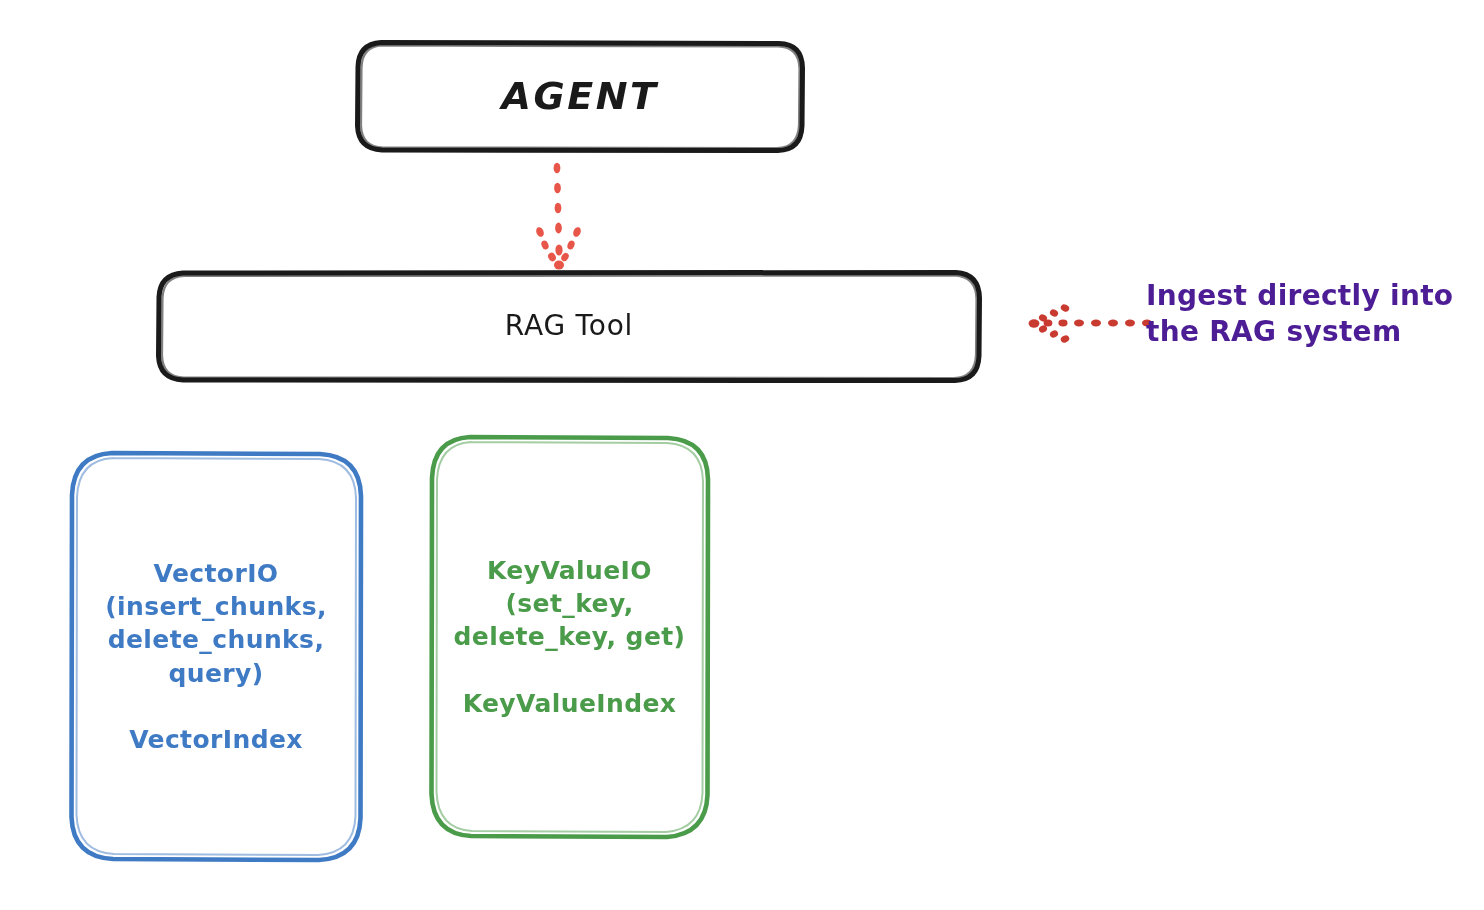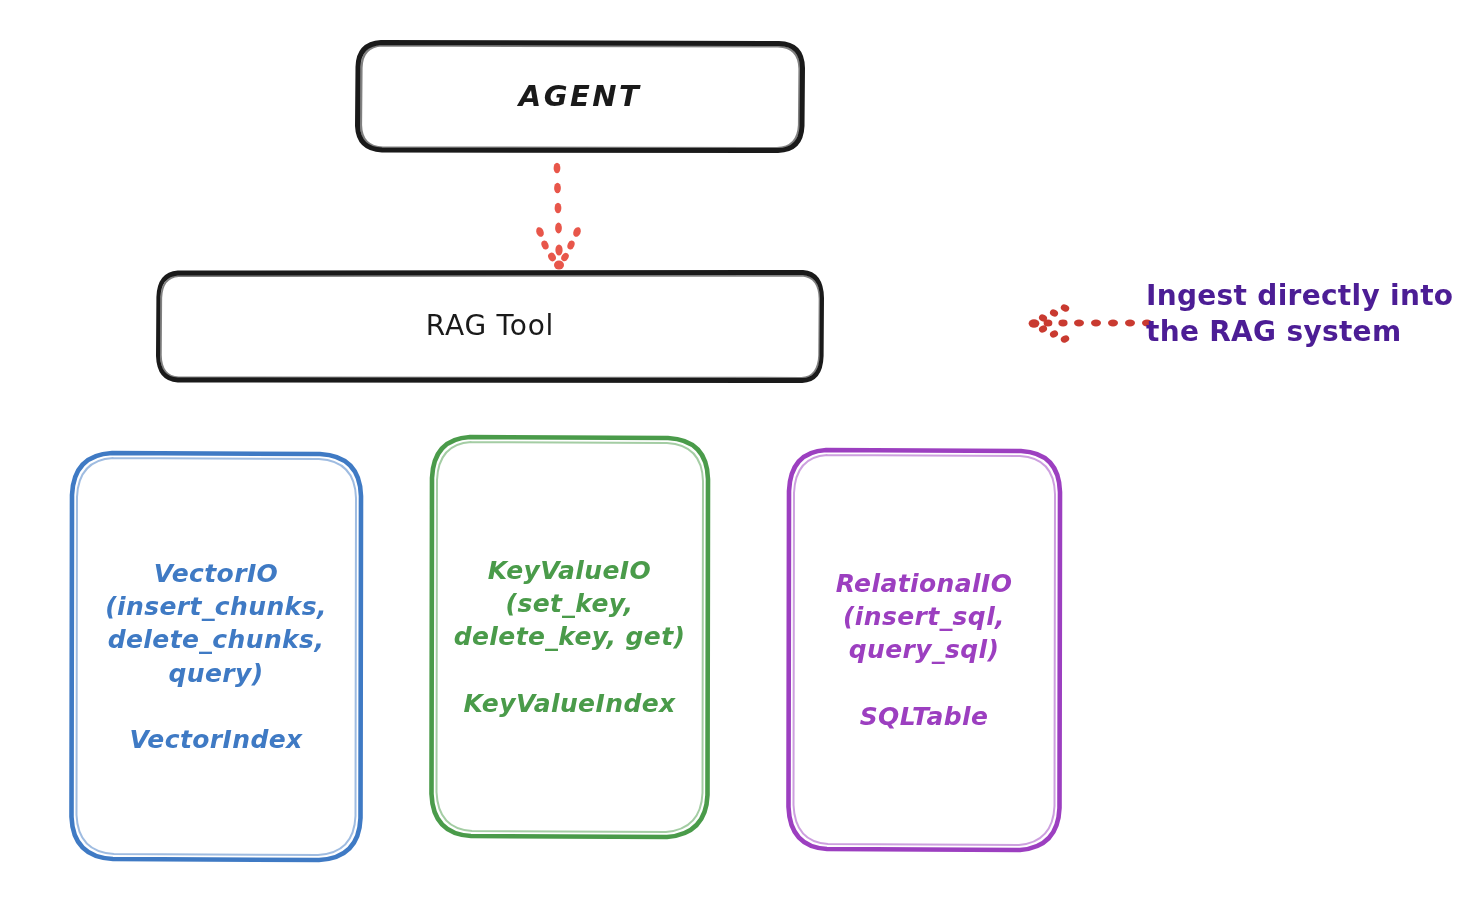--- a/index.html
+++ b/index.html
@@ -50,45 +50,44 @@
   #agent-node {
     left: 355px;
     top: 40px;
     width: 450px;
     height: 113px;
   }
   #agent-node .node-label {
     font-family: "DejaVu Sans", sans-serif;
     font-style: italic;
     font-weight: 700;
-    font-size: 29px;
+    font-size: 38px;
     color: #1a1a1a;
     letter-spacing: 2.5px;
   }
 
   
   #ragtool-node {
     left: 156px;
     top: 270px;
-    width: 668px;
+    width: 826px;
     height: 113px;
   }
   #ragtool-node .node-label {
     font-family: "DejaVu Sans", sans-serif;
     font-weight: 400;
     font-size: 28px;
     color: #1a1a1a;
     letter-spacing: 0.8px;
   }
 
   
   .store-node {
     align-items: center;
     justify-content: center;
-    font-style: italic;
   }
   .store-node .node-label {
     font-weight: 600;
     font-size: 25px;
     line-height: 1.33;
   }
 
   #vectorio-node {
     left: 68px;
     top: 450px;
@@ -230,25 +229,14 @@
       <path d="M 42,3 L 240,4 Q 279,6 280,45 L 279.5,361 Q 278,400 239,403 L 43,402 Q 5,400 3.5,360 L 4,44 Q 5.5,5 42,3 Z" fill="#ffffff" stroke="#4a9b4a" stroke-width="4.6" stroke-linecap="round" stroke-linejoin="round"></path>
       <path d="M 43,8 L 239,9 Q 274,11 275,47 L 274.5,359 Q 273,395 238,398 L 44,397 Q 10,395 8.5,358 L 9,46 Q 10.5,10 43,8" fill="none" stroke="#4a9b4a" stroke-width="2" opacity="0.5" stroke-linecap="round" stroke-linejoin="round"></path>
     </svg>
     <div class="node-label">KeyValueIO
 (set_key,
 delete_key, get)
 
 KeyValueIndex</div>
   </div>
 
-  <div class="node store-node" id="relationalio-node">
-    <svg class="sketch-svg" viewBox="0 0 278 406" preserveAspectRatio="none">
-      <path d="M 41,3 L 236,4 Q 274,6 275,45 L 274.5,361 Q 273,400 235,403 L 42,402 Q 5,400 3.5,360 L 4,44 Q 5.5,5 41,3 Z" fill="#ffffff" stroke="#9c3fc0" stroke-width="4.6" stroke-linecap="round" stroke-linejoin="round"></path>
-      <path d="M 42,8 L 235,9 Q 269,11 270,47 L 269.5,359 Q 268,395 234,398 L 43,397 Q 10,395 8.5,358 L 9,46 Q 10.5,10 42,8" fill="none" stroke="#9c3fc0" stroke-width="2" opacity="0.5" stroke-linecap="round" stroke-linejoin="round"></path>
-    </svg>
-    <div class="node-label">RelationalIO
-(insert_sql,
-query_sql)
-
-SQLTable</div>
-  </div>
 
 </div>
 
 </body></html>

